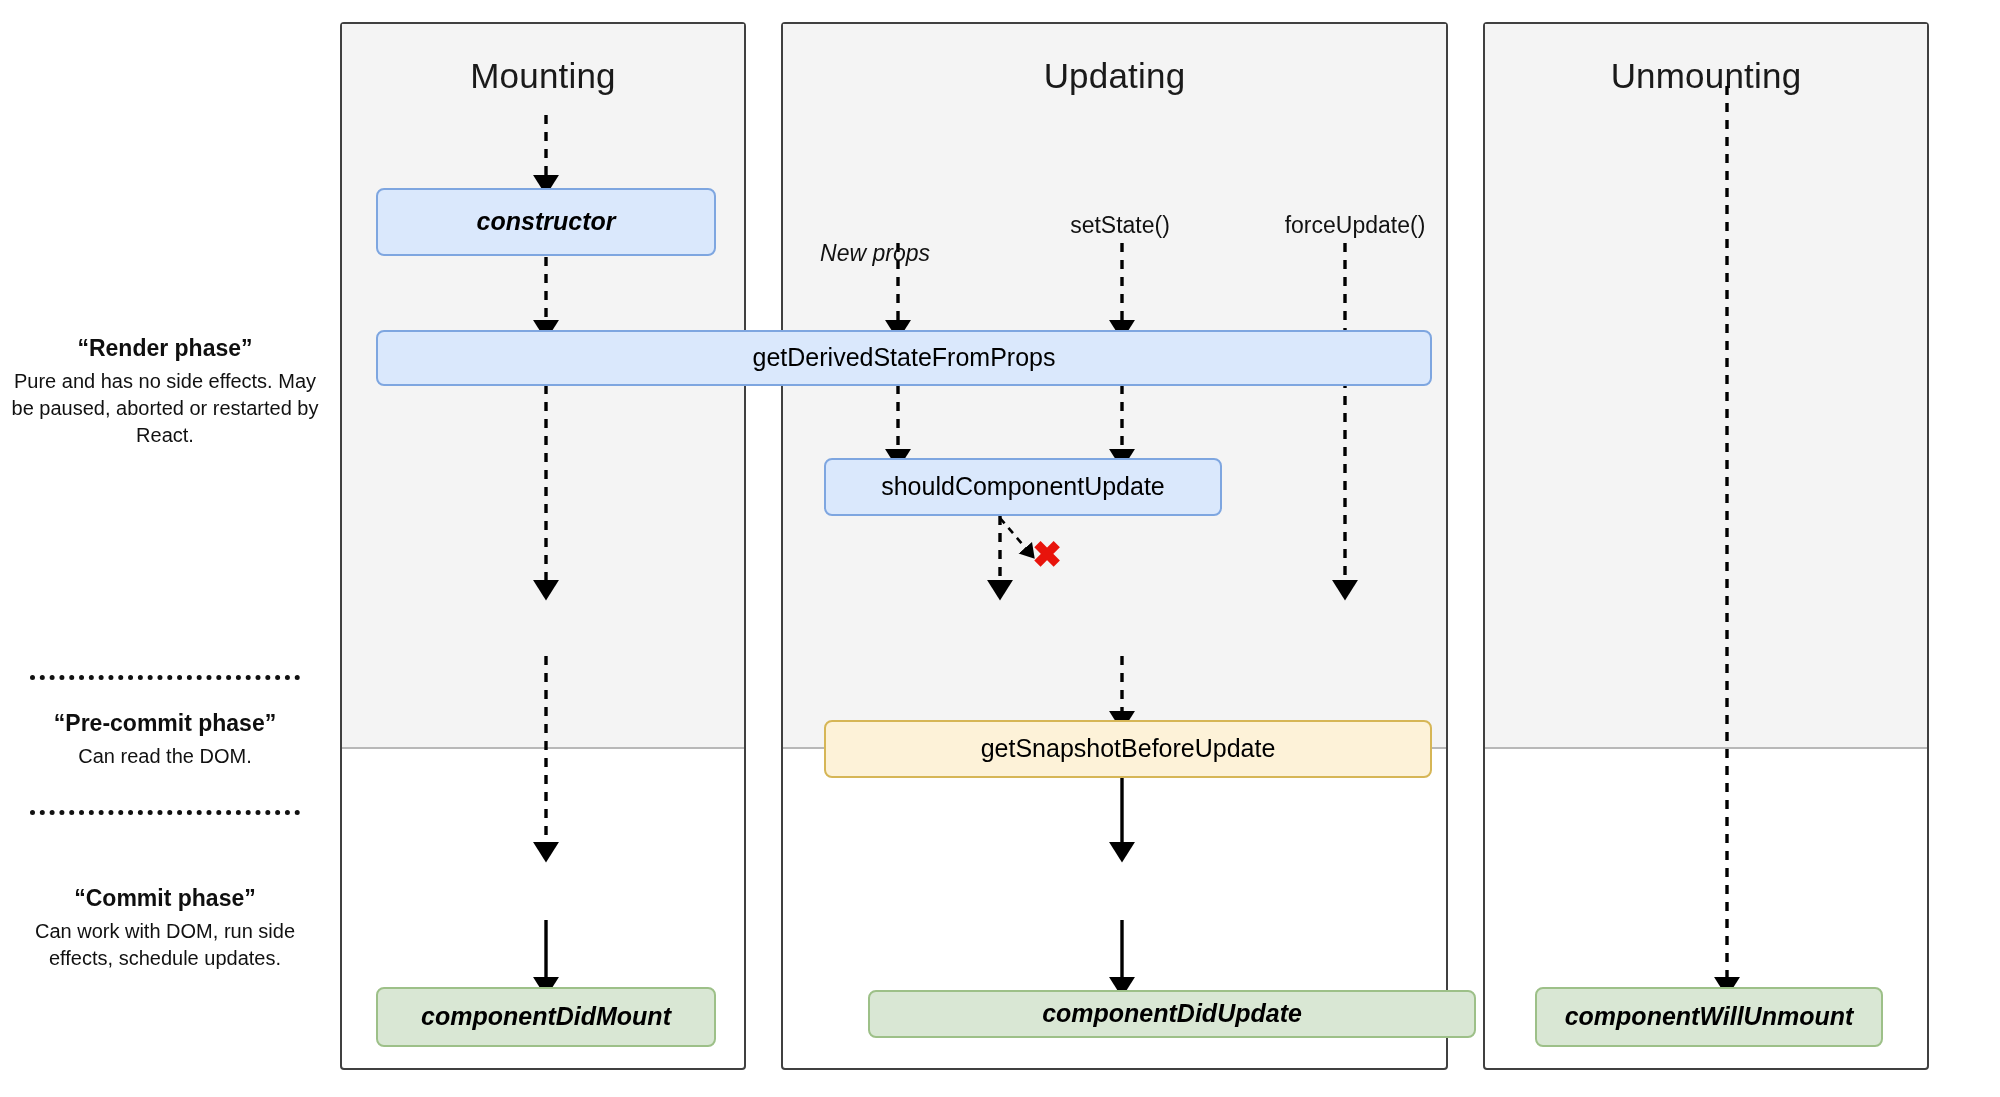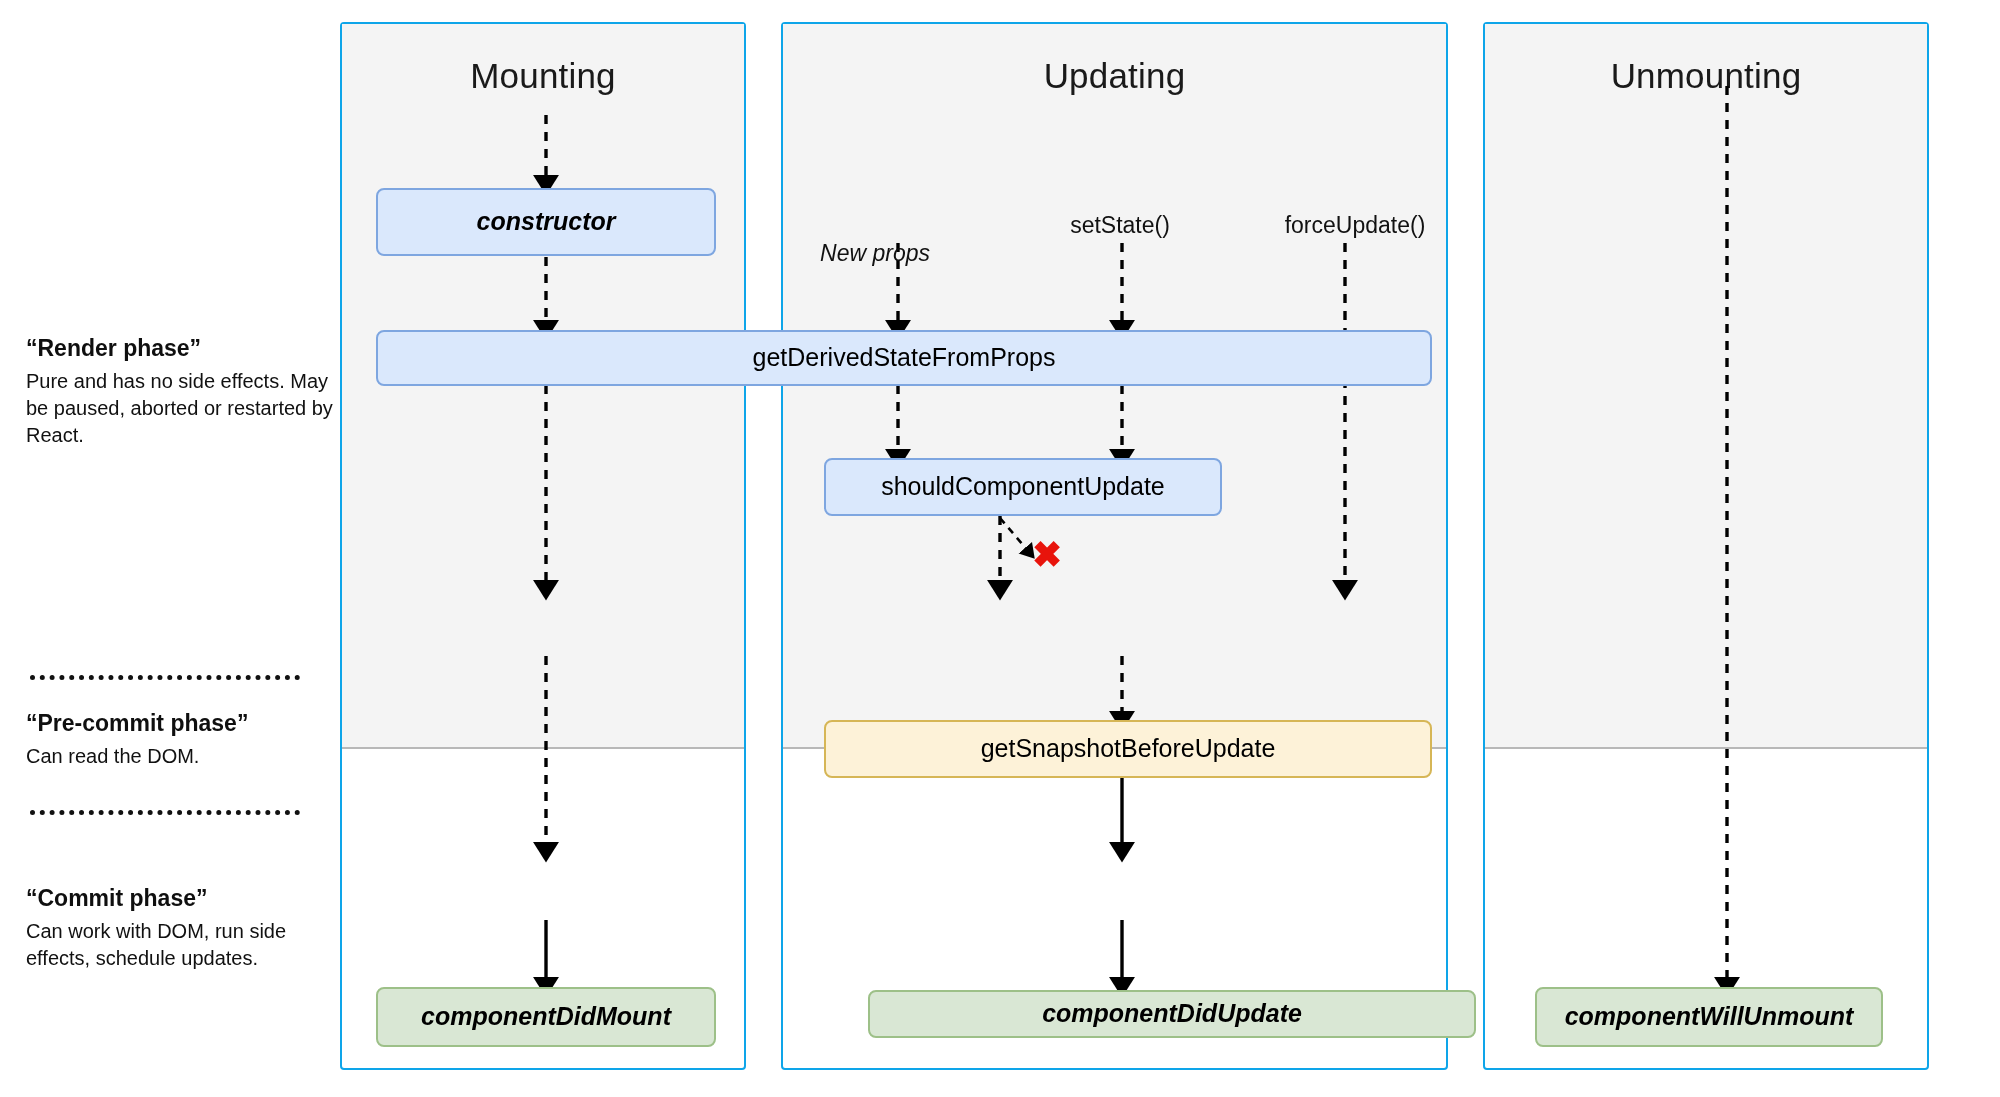--- a/index.html
+++ b/index.html
@@ -14,21 +14,21 @@
   #stage {
     position: relative;
     width: 2000px;
     height: 1097px;
     overflow: hidden;
     background: #ffffff;
   }
   
   .panel {
     position: absolute;
-    border: 2px solid #0ea5e9;
+    border: 2px solid #404040;
     border-radius: 4px;
     background: #ffffff;
     box-sizing: border-box;
   }
   .panel-grey-top {
     position: absolute;
     left: 0;
     right: 0;
     top: 0;
     background: #f4f4f4;
@@ -41,21 +41,22 @@
     right: 0;
     text-align: center;
     font-size: 35px;
     color: #1a1a1a;
     letter-spacing: 0.2px;
   }
   
   .phase-block {
     position: absolute;
     width: 310px;
-    left: 26px;
+    left: 10px;
+    text-align: center;
   }
   .phase-title {
     font-size: 23px;
     font-weight: bold;
     color: #0f0f0f;
     margin-bottom: 6px;
   }
   .phase-desc {
     font-size: 20px;
     line-height: 1.34;

